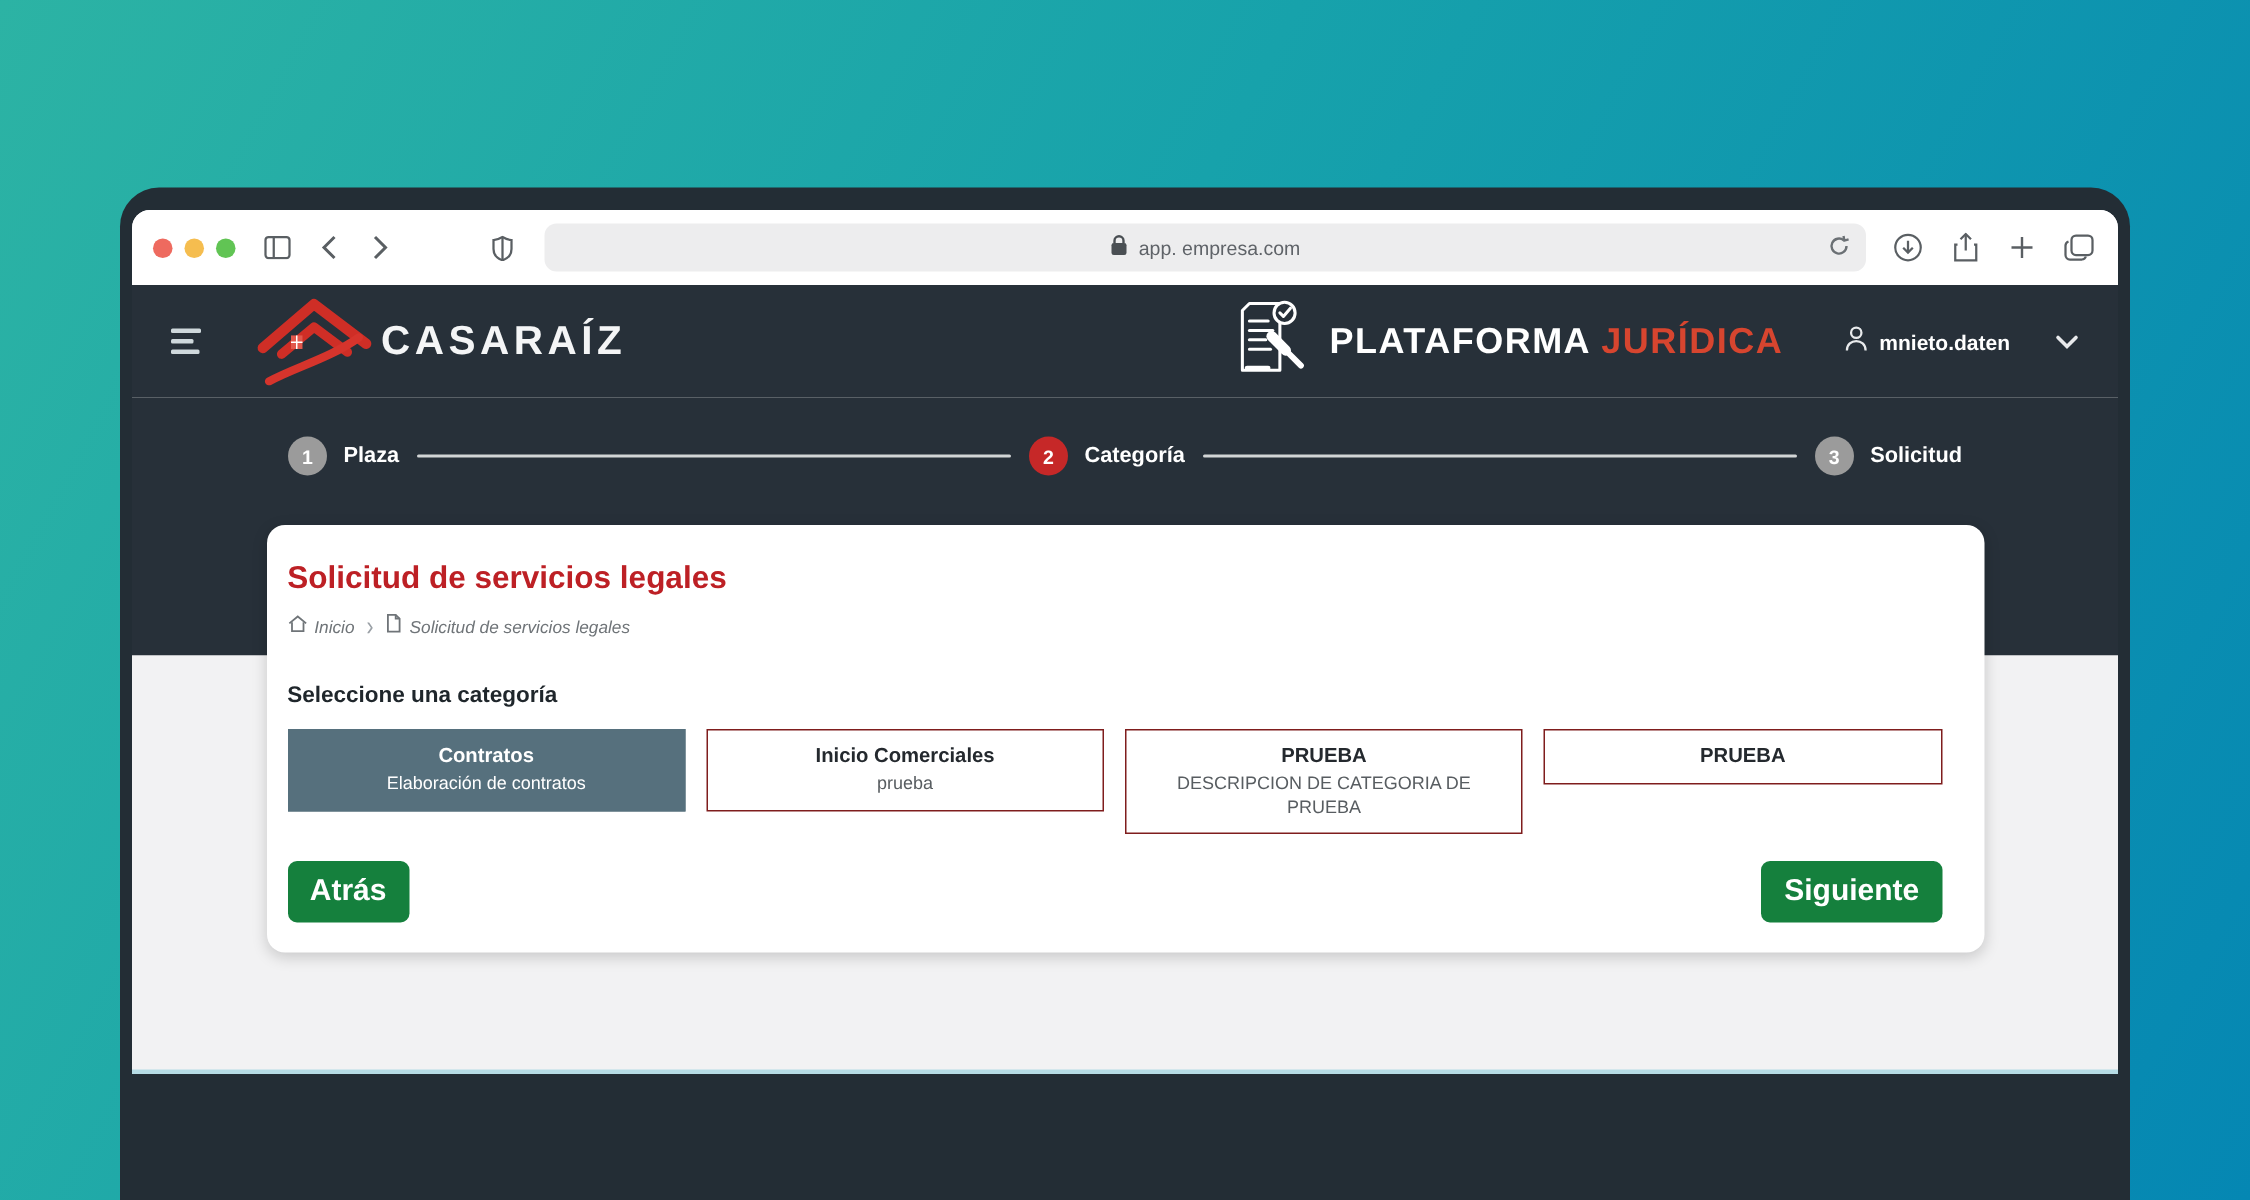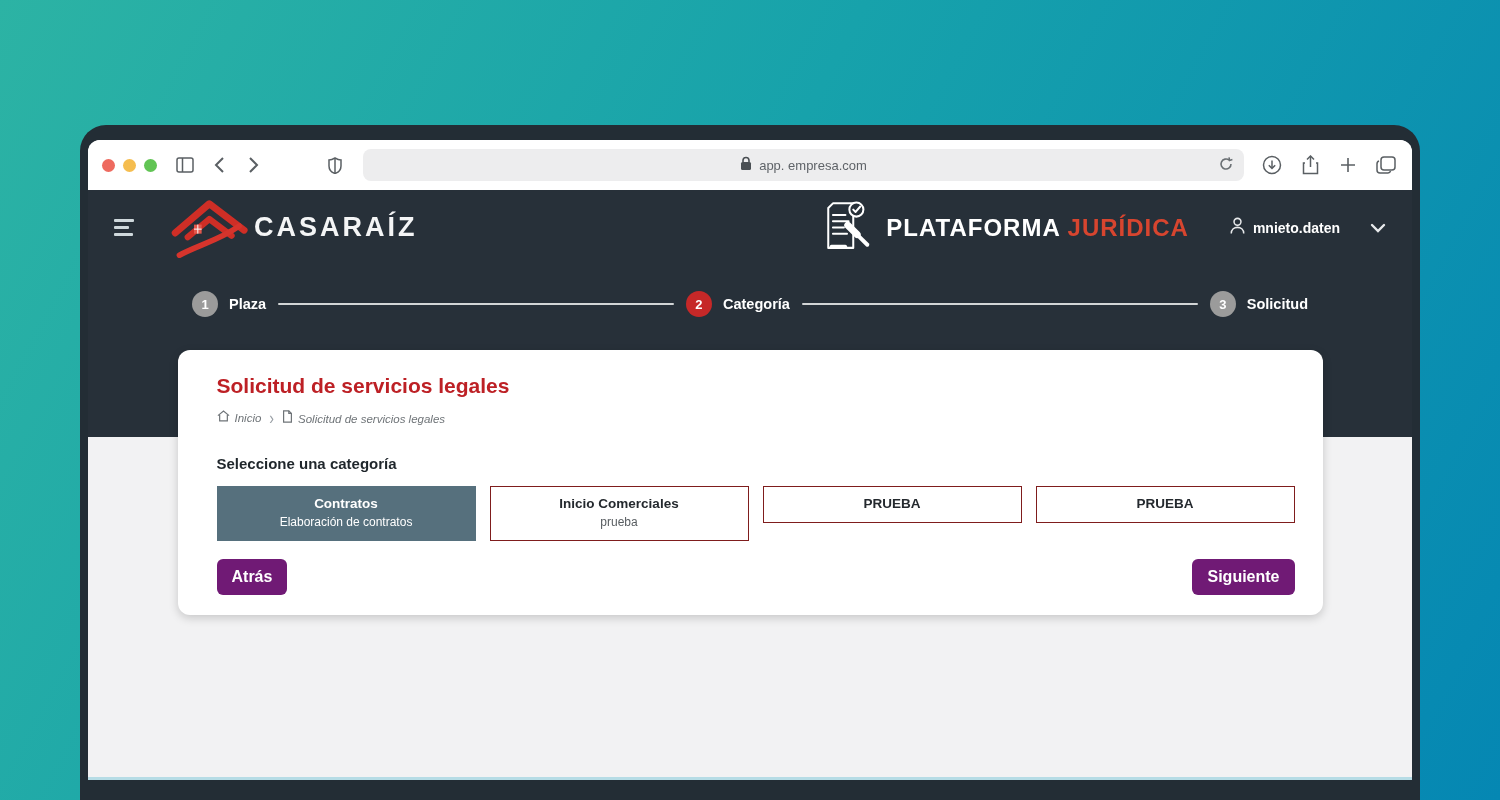--- a/index.html
+++ b/index.html
@@ -9,21 +9,21 @@
     background: linear-gradient(118deg, #2cb3a4 0%, #17a2ab 45%, #0587b3 100%);
     position: relative;
   }
   
   .frame {
     position:absolute; left:80px; top:125px; width:1340px; height:675px;
     background:#232d35; border-radius:26px 26px 0 0;
     padding:15px 8px 0 8px;
   }
   .window {
-    height:640px; border-radius:12px 12px 0 0; overflow:hidden;
+    height:576px; border-radius:12px 12px 0 0; overflow:hidden;
     display:flex; flex-direction:column; background:#f2f2f3; position:relative;
   }
   
   .chrome {
     height:50px; background:#ffffff; display:flex; align-items:center;
     padding:0 14px; gap:10px; flex:none;
   }
   .traffic { display:flex; gap:8px; margin-right:6px; }
   .dot { width:13px; height:13px; border-radius:50%; }
   .dot.red{ background:#ee6a5f; } .dot.yellow{ background:#f5bd4f; } .dot.green{ background:#61c454; }
@@ -62,42 +62,42 @@
   .step.active .step-circle { background:#c62828; }
   .step-label { color:#fff; font-size:14.5px; font-weight:bold; }
   .step-line { flex:1; height:2px; background:#d2d5d6; border-radius:1px; }
   .stepper > .step-line:last-child { display:none; }
   
   .light { flex:1; position:relative; background:#f2f2f3; }
   .light::after { content:""; position:absolute; left:0; right:0; bottom:0; height:3px; background:#b6dce5; }
   .card {
     position:relative; z-index:2; width:1145px; margin:-87px auto 0 auto;
     background:#fff; border-radius:12px; box-shadow:0 3px 10px rgba(0,0,0,.18);
-    padding:24px 28px 20px 39px;
+    padding:24px 28px 20px 14px;
   }
   .card-title { color:#bd2025; font-size:21px; font-weight:bold; }
   .breadcrumb { display:flex; align-items:center; gap:8px; margin-top:11px; color:#6f7478; font-size:11.5px; }
   .crumb { display:flex; align-items:flex-end; gap:5px; cursor:pointer;font-style:italic; }
   .crumb-sep { color:#9aa0a6; font-size:14px; transform:scaleY(1.3); }
   .section-label { margin-top:30px; font-size:15px; font-weight:bold; color:#1f262b; }
   .cat-grid {
     margin-top:14px; display:grid; grid-template-columns:repeat(4, 1fr);
     gap:16px 14px; align-items:start;
   }
   .cat-card {
     border:1px solid #7f1d1d; border-radius:0; background:#fff; text-align:center;
     padding:8px 8px 9px 8px; cursor:pointer; min-height:34px;
   }
   .cat-card .cat-title { font-size:13.5px; font-weight:bold; color:#24292e; line-height:1.35; }
   .cat-card .cat-desc { font-size:12px; color:#585d61; line-height:1.3; margin-top:2px; }
   .cat-card.selected { background:#56707d; border-color:#56707d; }
   .cat-card.selected .cat-title, .cat-card.selected .cat-desc { color:#fff; }
   .actions { display:flex; justify-content:space-between; margin-top:18px; }
   .btn {
-    background:#701a75; color:#fff; font-weight:bold; font-size:16px;
+    background:#15803d; color:#fff; font-weight:bold; font-size:20px;
     border:none; border-radius:6px; padding:9px 15px; cursor:pointer;
     font-family:"Liberation Sans", sans-serif;
   }
 </style>
 </head>
 <body>
 
 <div class="frame">
   <div class="window">
 
@@ -286,20 +286,21 @@
               <div class="cat-desc">Elaboración de contratos</div>
             </div>
 
             <div class="cat-card">
               <div class="cat-title">Inicio Comerciales</div>
               <div class="cat-desc">prueba</div>
             </div>
 
             <div class="cat-card">
               <div class="cat-title">PRUEBA</div>
+              <div class="cat-desc">DESCRIPCION DE CATEGORIA DE PRUEBA</div>
             </div>
 
             <div class="cat-card">
               <div class="cat-title">PRUEBA</div>
 
             </div>
 
           </div>
 
         <div class="actions">

